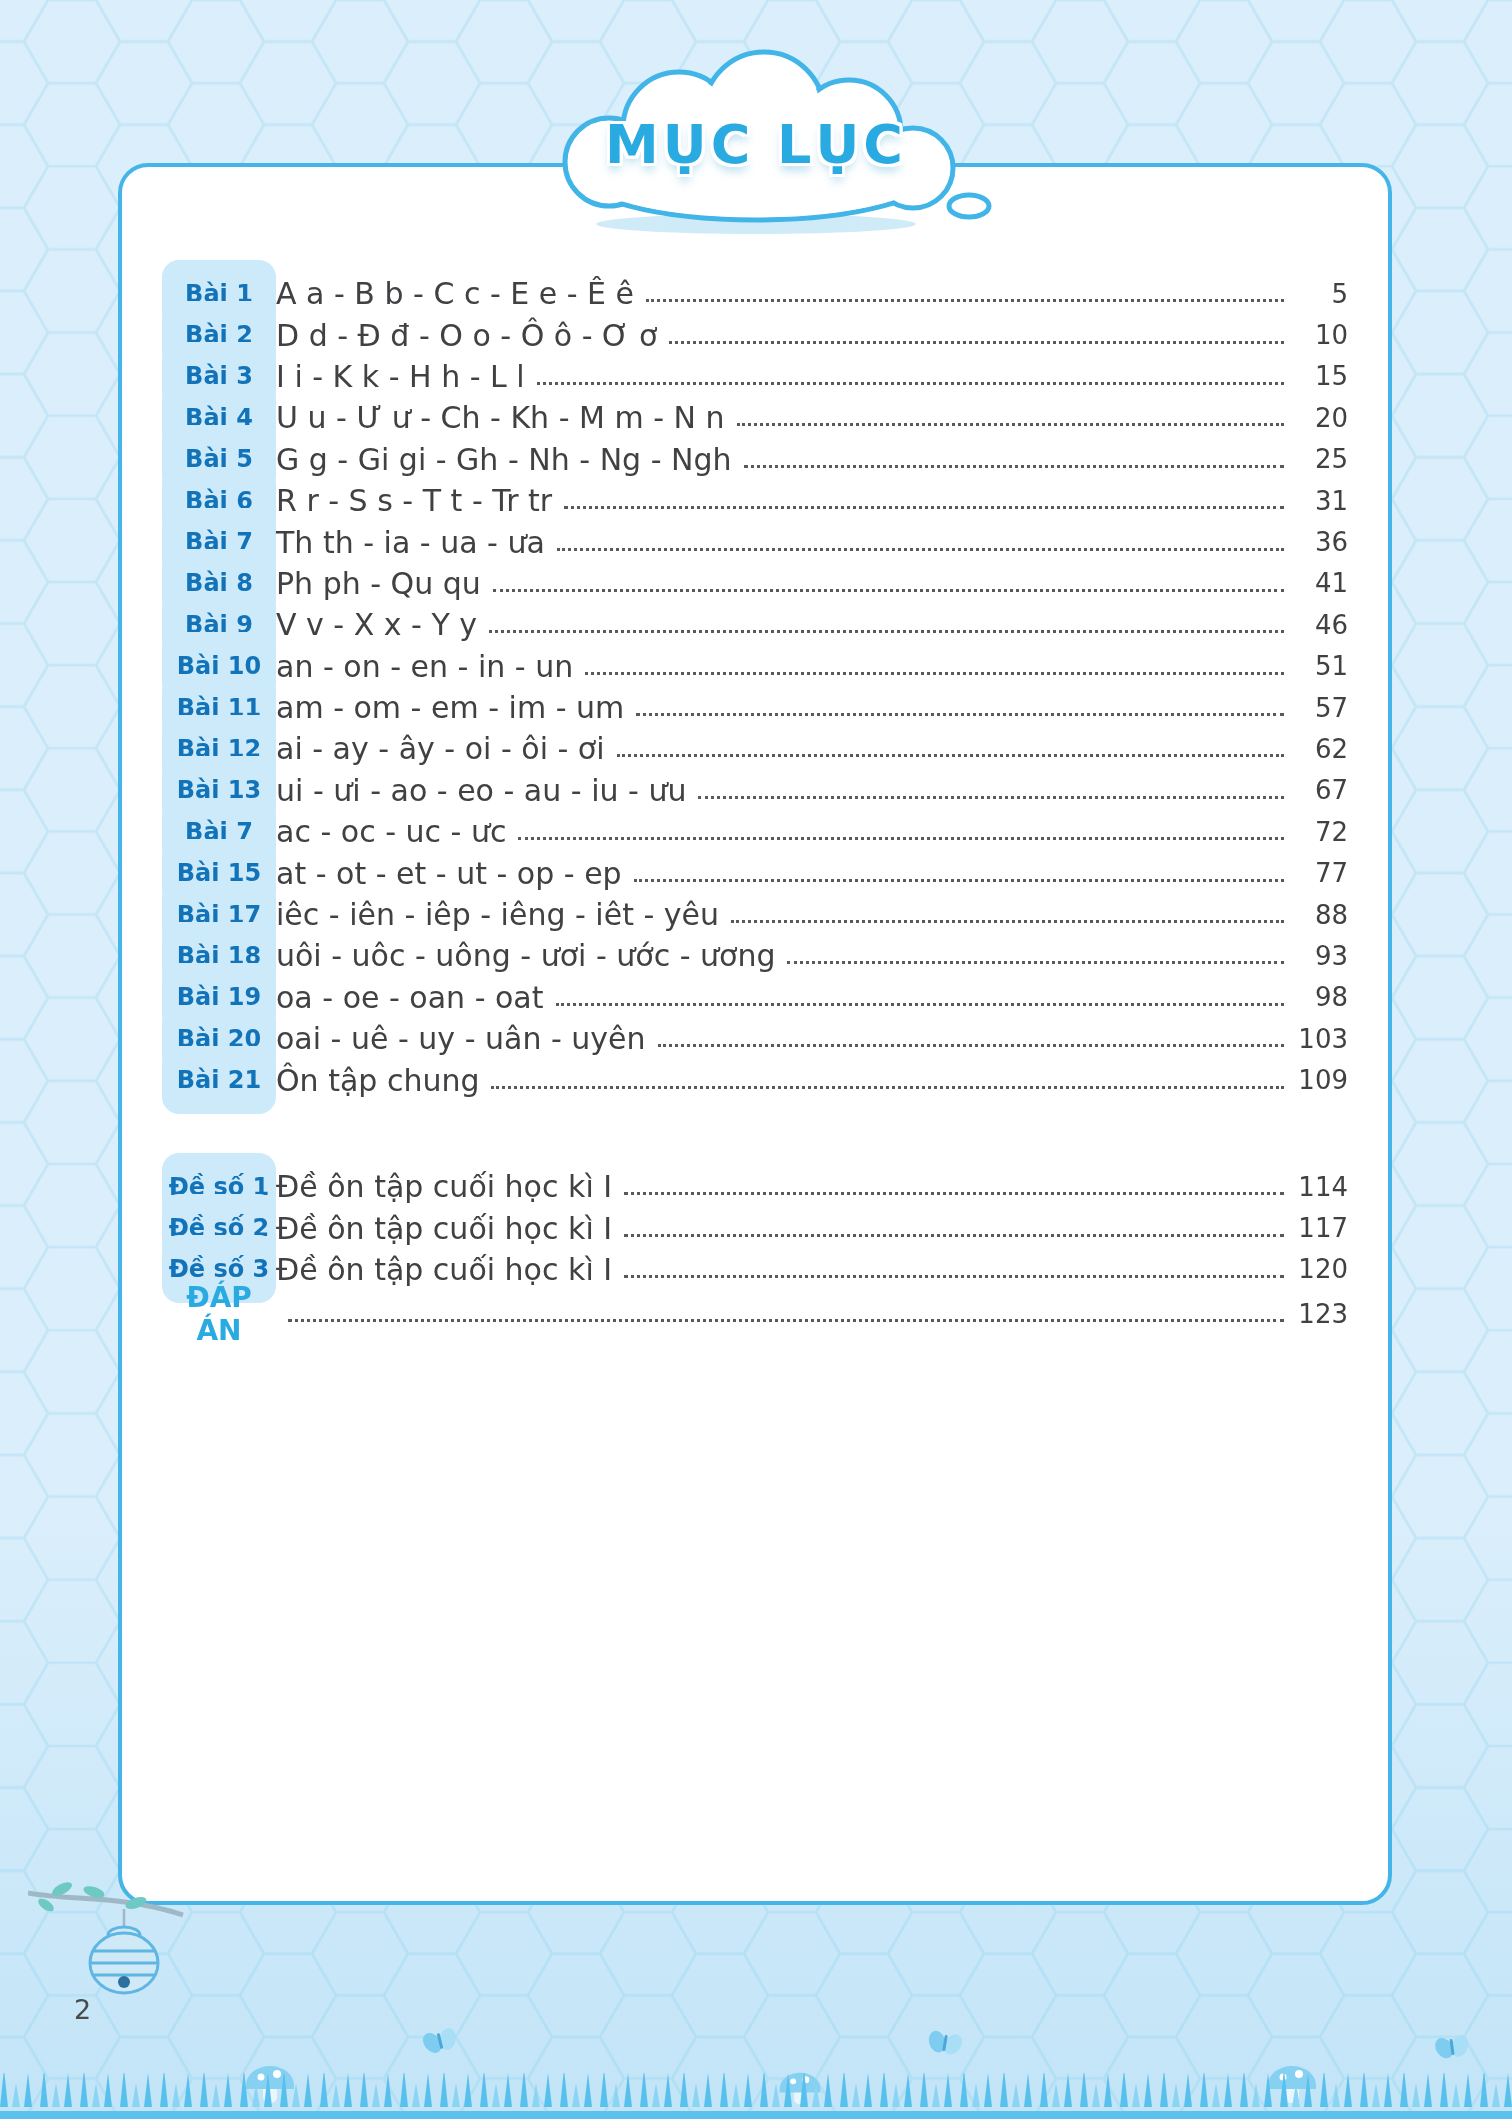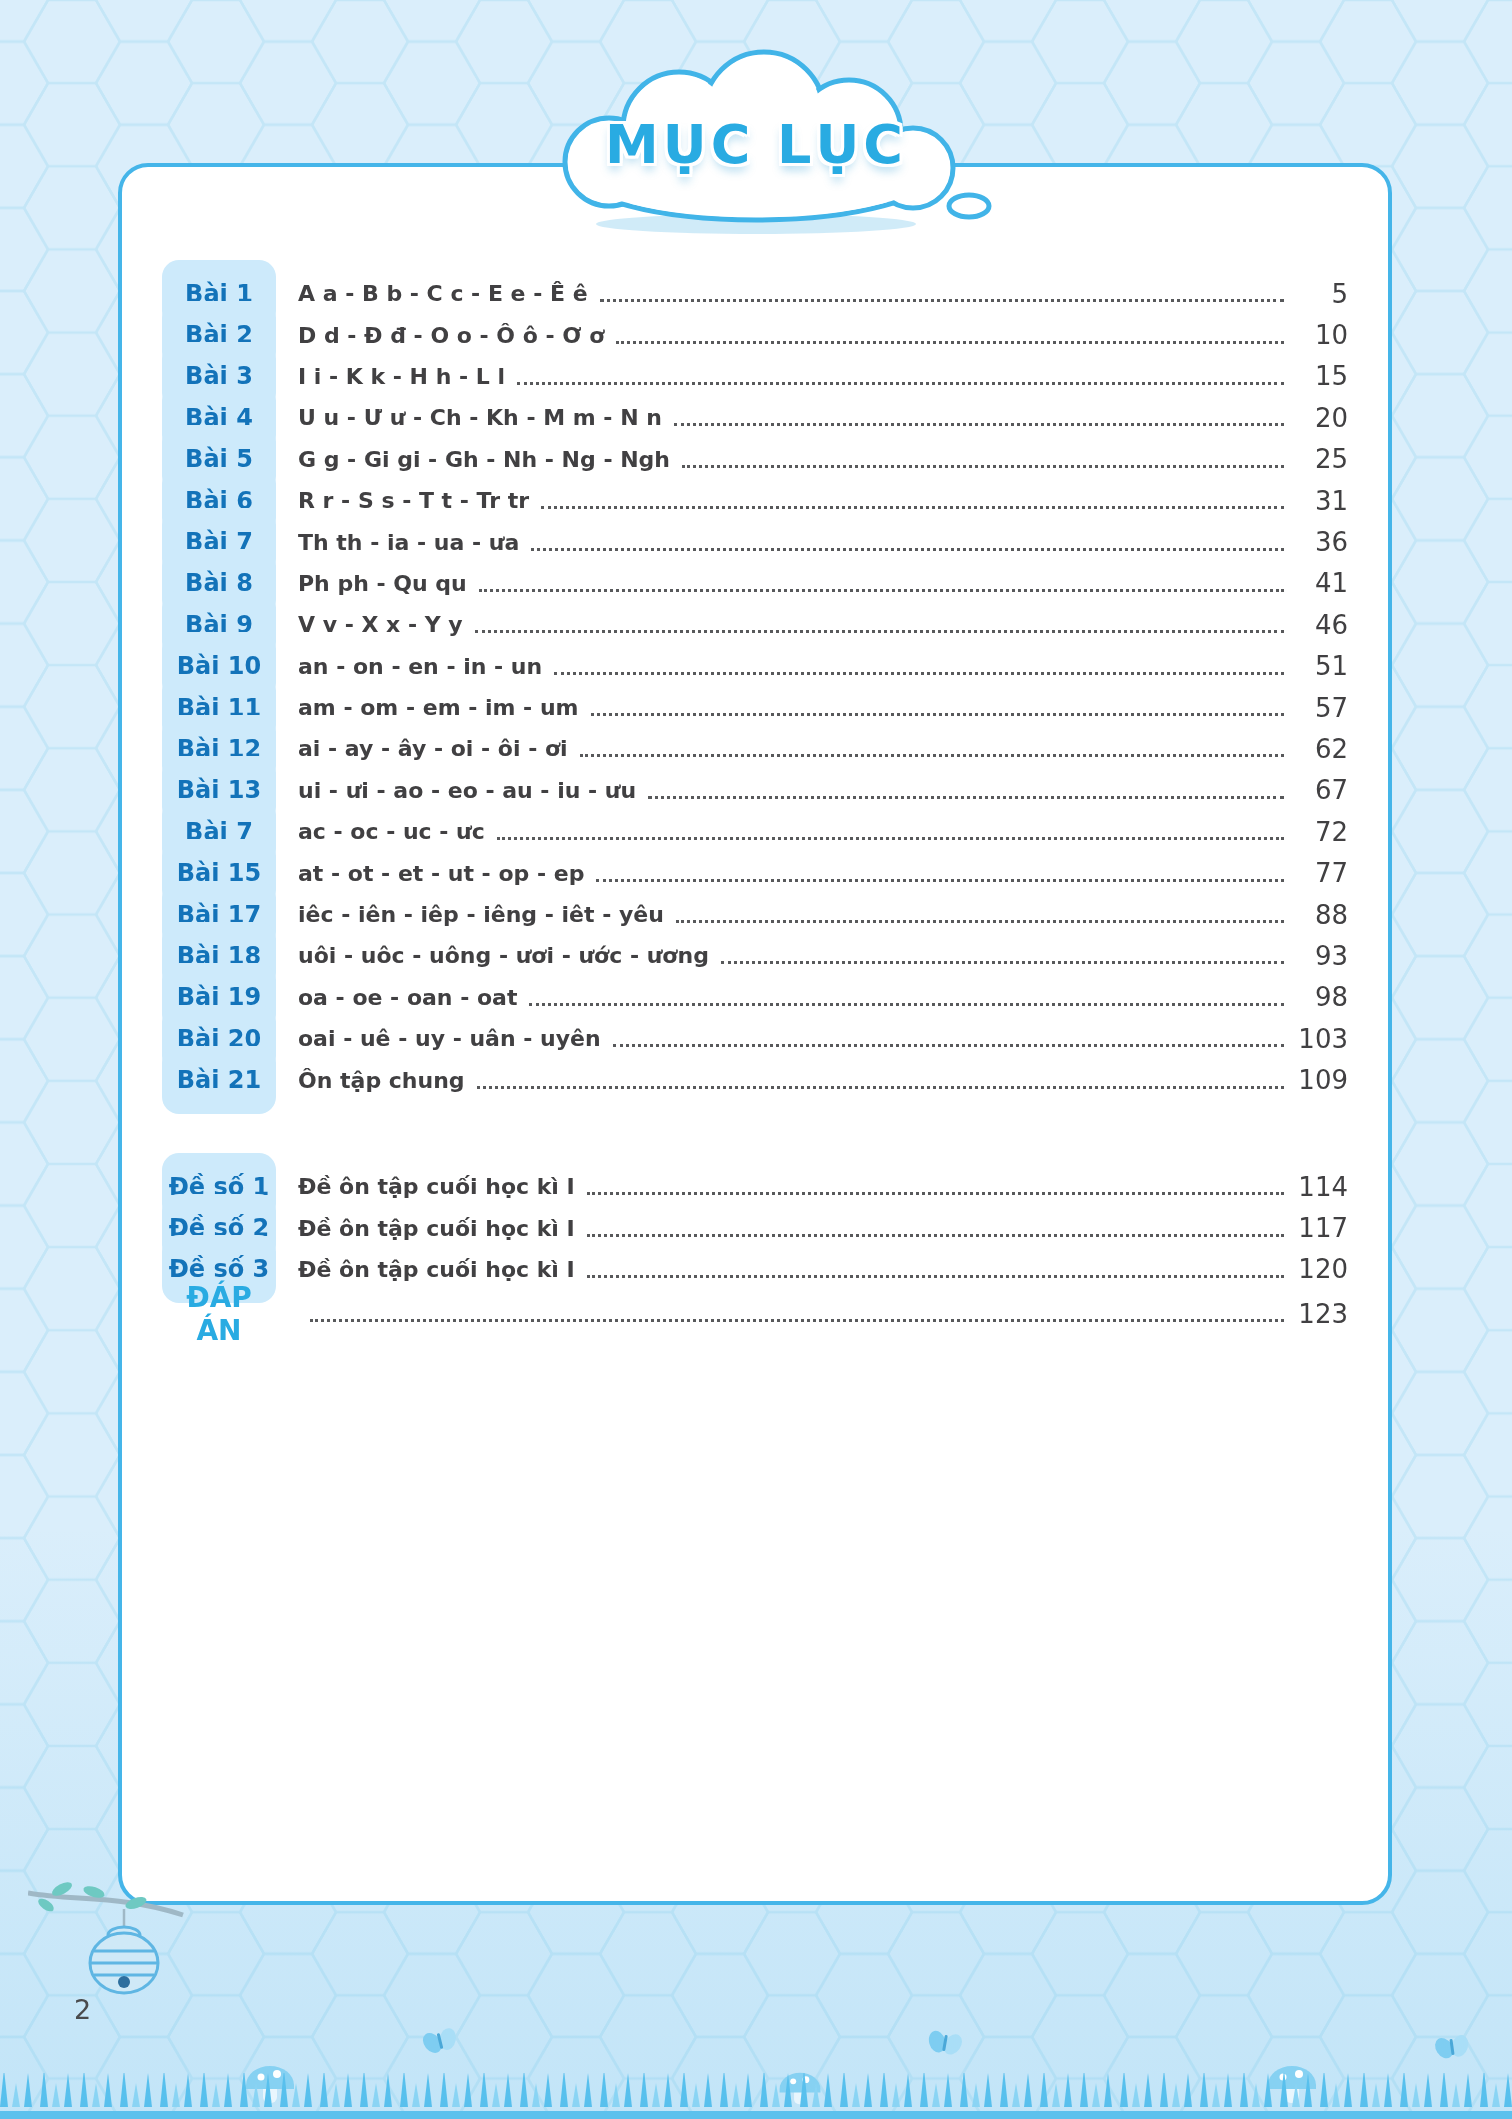--- a/index.html
+++ b/index.html
@@ -41,28 +41,27 @@
   .toc-lessons{top:106px;}
   .toc-exams{top:999px;}
   .toc-row{height:41.4px;display:flex;align-items:center;}
   .toc-answers{position:absolute;left:40px;right:40px;top:1126px;}
   .pill{
     flex:0 0 auto;width:110px;text-align:center;
     background:var(--pill-bg,#cdeafb);
     color:var(--pill-text,#1373b9);
     font-weight:bold;font-size:24px;
     border-radius:17px;padding:20px 2px;
-    margin-right:22px;
   }
   .answers-label{
     background:transparent;
     color:var(--accent,#29abe2);
     font-size:28px;
   }
-  .row-title{flex:0 0 auto;font-size:22px;color:var(--text,#414042);font-weight:bold;}
+  .row-title{flex:0 0 auto;font-size:30px;color:var(--text,#414042);}
   .leader{
     flex:1 1 auto;
     border-bottom:3.4px dotted var(--dots,#58595b);
     transform:translateY(7px);
     margin:0 10px 0 12px;
     height:0;
   }
   .pagenum{flex:0 0 auto;min-width:54px;text-align:right;font-size:26px;color:var(--text,#414042);}
   .decor{position:absolute;left:0;bottom:0;width:1512px;height:150px;}
   .beehive{position:absolute;left:28px;bottom:118px;width:175px;height:122px;}

